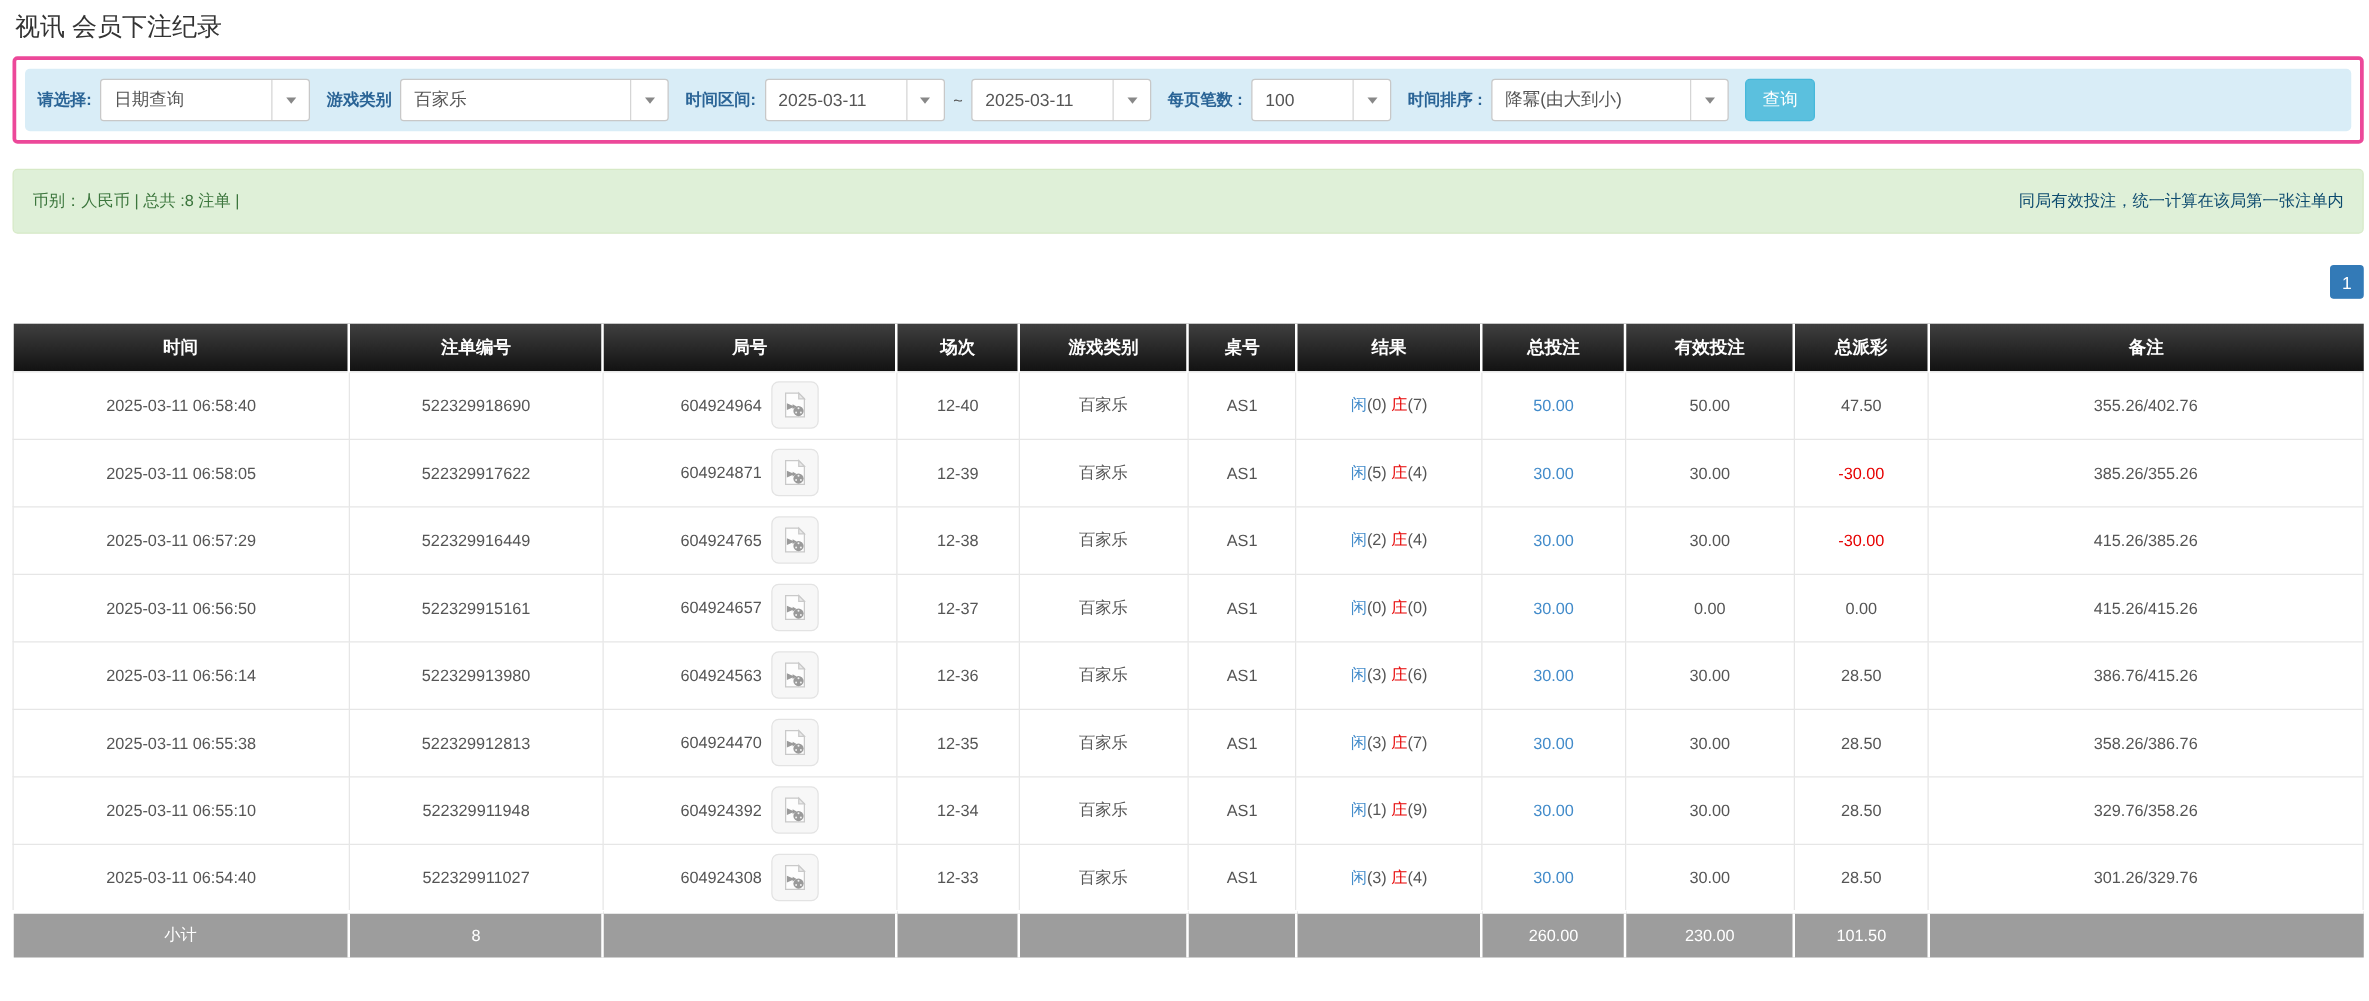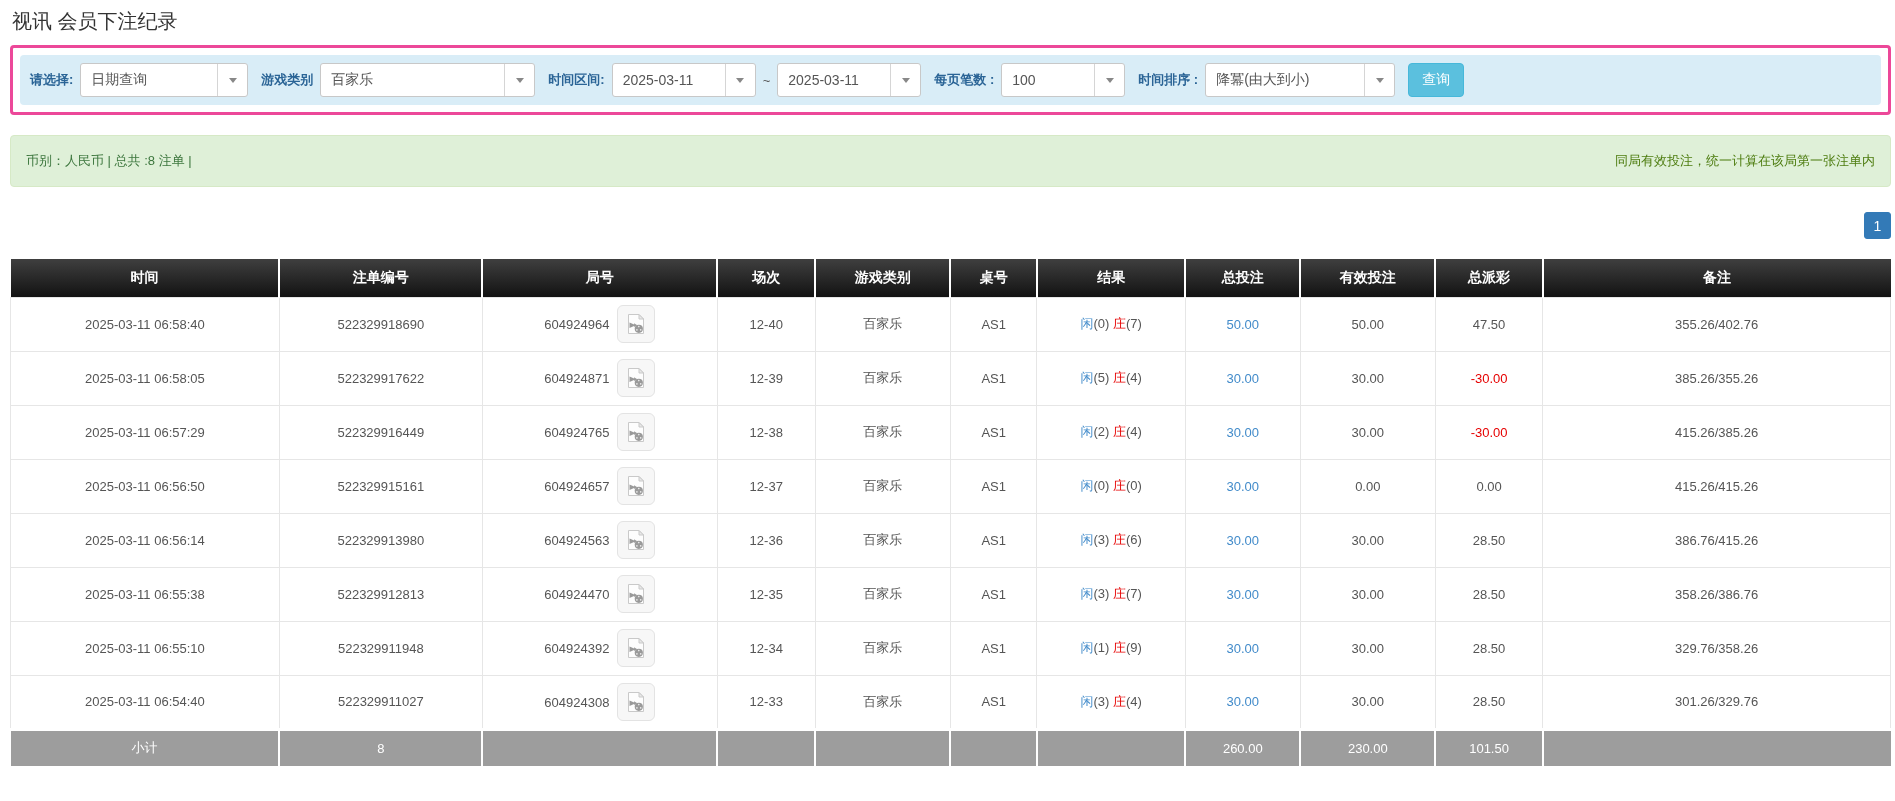--- a/index.html
+++ b/index.html
@@ -12,31 +12,31 @@
   
   .filter-panel { border: 3px solid #ec4899; border-radius: 4px; padding: 7px; margin-bottom: 20px; background: #fff; }
   .filter-bar { background: #d9edf7; border-radius: 4px; padding: 8px 10px; display: flex; align-items: center; gap: 13px; }
   .fgroup { display: flex; align-items: center; gap: 7px; }
   .flabel { color: #2a6496; font-weight: bold; font-size: 13px; white-space: nowrap; }
   .sel { display: flex; align-items: center; background: #fff; border: 1px solid #c8c8c8; border-radius: 3px; height: 34px; cursor: pointer; }
   .sel .val { padding: 0 10px; font-size: 14px; color: #555; flex: 1; text-align: left; white-space: nowrap; overflow: hidden; }
   .sel .arrow-box { width: 30px; align-self: stretch; border-left: 1px solid #d5d5d5; display: flex; align-items: center; justify-content: center; }
   .caret { width: 0; height: 0; border-left: 4px solid transparent; border-right: 4px solid transparent; border-top: 5px solid #888; }
   .w-query { width: 168px; } .w-game { width: 215px; } .w-date { width: 144px; }
-  .w-size { width: 124px; } .w-sort { width: 190px; }
+  .w-size { width: 112px; } .w-sort { width: 190px; }
   .tilde { color: #555; font-size: 13px; }
   .search-btn { background: #5bc0de; border: 1px solid #46b8da; color: #fff; font-size: 14px;
     height: 34px; padding: 0 13px; border-radius: 4px; cursor: pointer; }
 
   
   .summary-bar { background: #dff0d8; border: 1px solid #d6e9c6; border-radius: 4px;
     padding: 16px 15px; display: flex; justify-content: space-between; align-items: center;
     margin-bottom: 25px; font-size: 13px; }
   .summary-left { color: #3c763d; }
-  .summary-right { color: #4d7c0f; }
+  .summary-right { color: #0c4a6e; }
 
   
   .pagination-row { display: flex; justify-content: flex-end; margin-bottom: 20px; padding-right: 0; }
   .page-btn { min-width: 27px; height: 27px; background: #337ab7; border: 1px solid #337ab7;
     color: #fff; font-size: 14px; border-radius: 3px; display: flex; align-items: center;
     justify-content: center; cursor: pointer; }
 
   
   table { width: 100%; border-collapse: collapse; table-layout: fixed; }
   thead th { background: linear-gradient(#3f3f3f, #121212); color: #fff; font-size: 14px;

